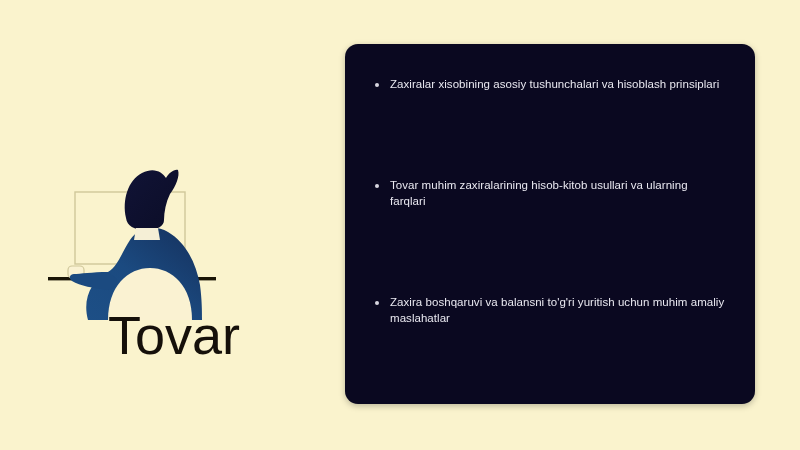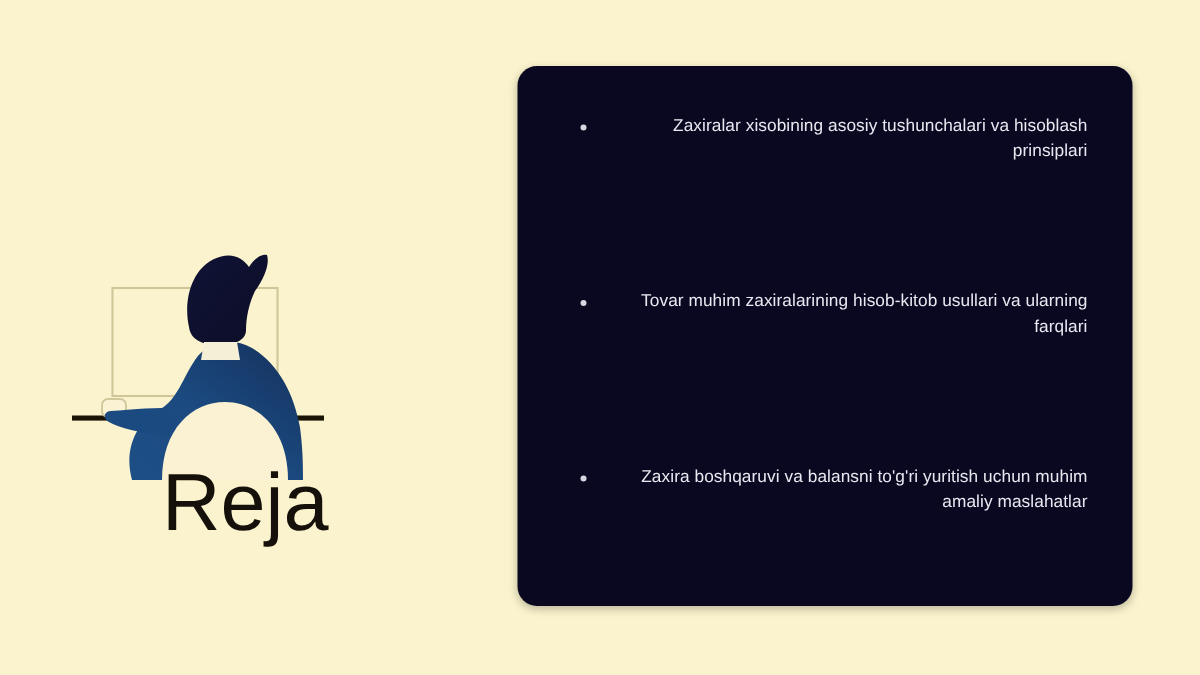--- a/index.html
+++ b/index.html
@@ -53,25 +53,24 @@
   #content-card {
     position: absolute;
     left: 345px;
     top: 44px;
     width: 410px;
     height: 360px;
     background: #0a0820;
     border-radius: 13px;
     box-sizing: border-box;
     box-shadow: 0 2px 6px rgba(0,0,0,0.25);
-    padding: 32px 30px 28px 42px;
+    padding: 32px 30px 28px 30px;
     display: flex;
     flex-direction: column;
     justify-content: flex-start;
-    text-align: right;
   }
 
   .bullet-row {
     display: flex;
     align-items: flex-start;
     margin-bottom: 84px;
   }
   .bullet-row:last-child {
     margin-bottom: 11px;
   }
@@ -145,21 +144,21 @@
                C 104 70, 97 66, 96 58 Z" fill="url(#hairGrad)"></path>
 
       <path d="M 106 68 L 128 68 L 130 80 L 104 80 Z" fill="#f5efd6"></path>
 
       <path d="M 78 160
                C 78 126, 98 108, 120 108
                C 142 108, 162 126, 162 160 Z" fill="#faf2d2"></path>
     </svg>
   </div>
 
-  <div id="reja-title">Reja</div>
+  <div id="reja-title">Tovar</div>
 
   <div id="content-card">
 
     <div class="bullet-row">
       <span class="bullet-dot"></span>
       <span class="bullet-text">Zaxiralar xisobining asosiy tushunchalari va hisoblash prinsiplari</span>
     </div>
 
     <div class="bullet-row">
       <span class="bullet-dot"></span>

